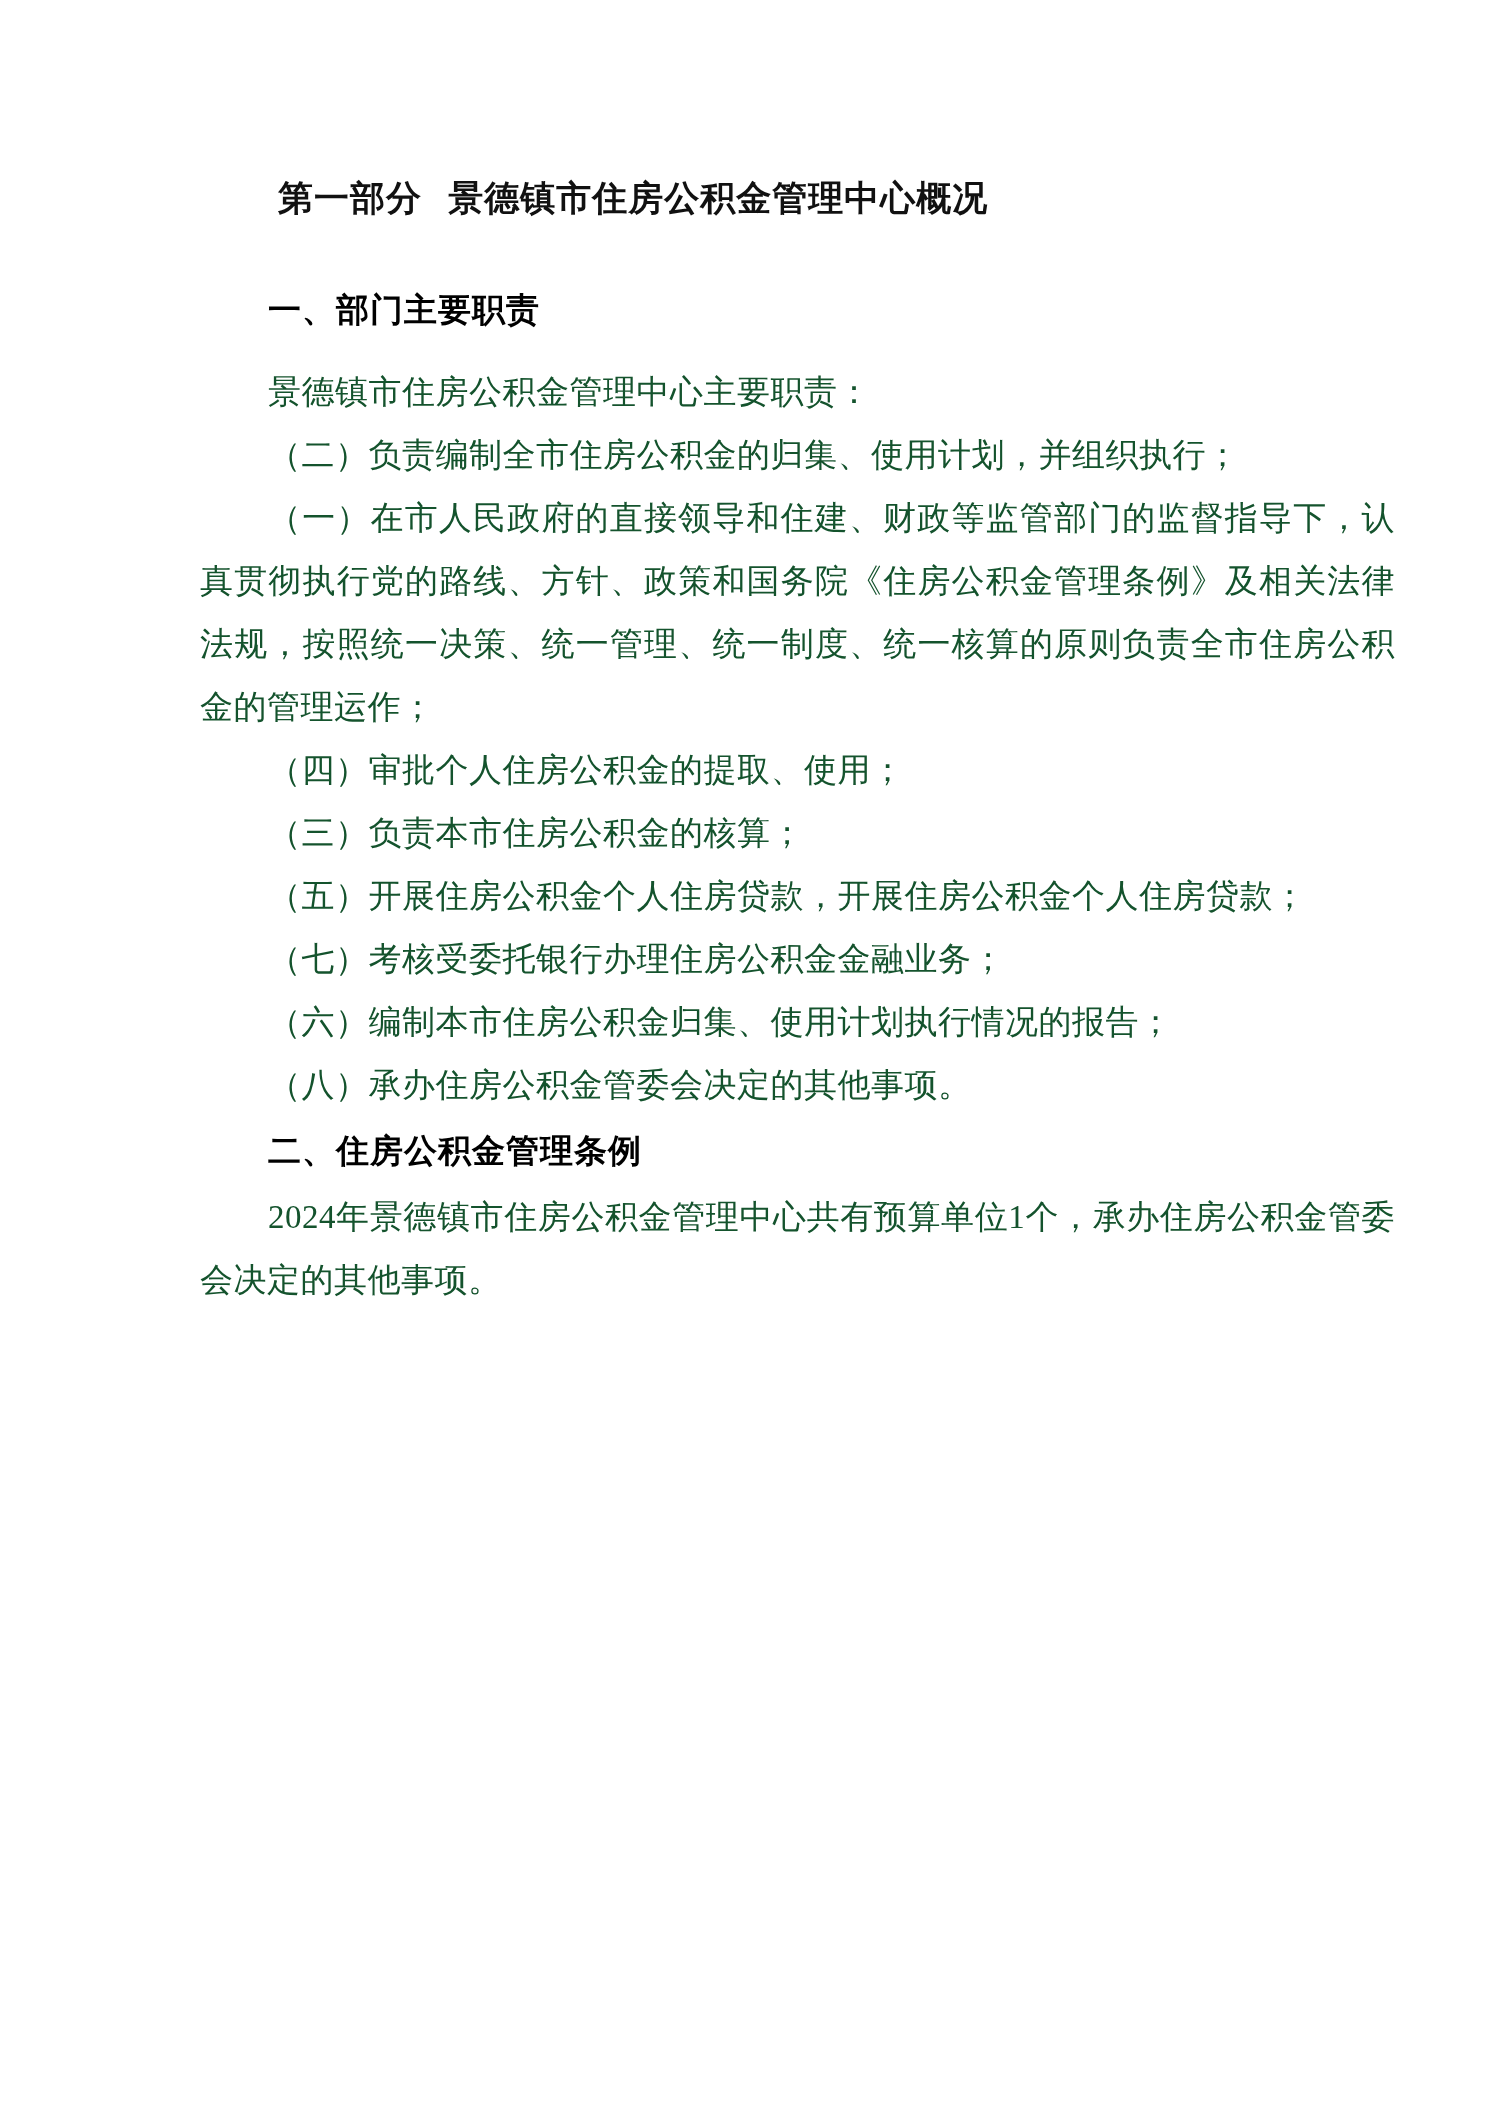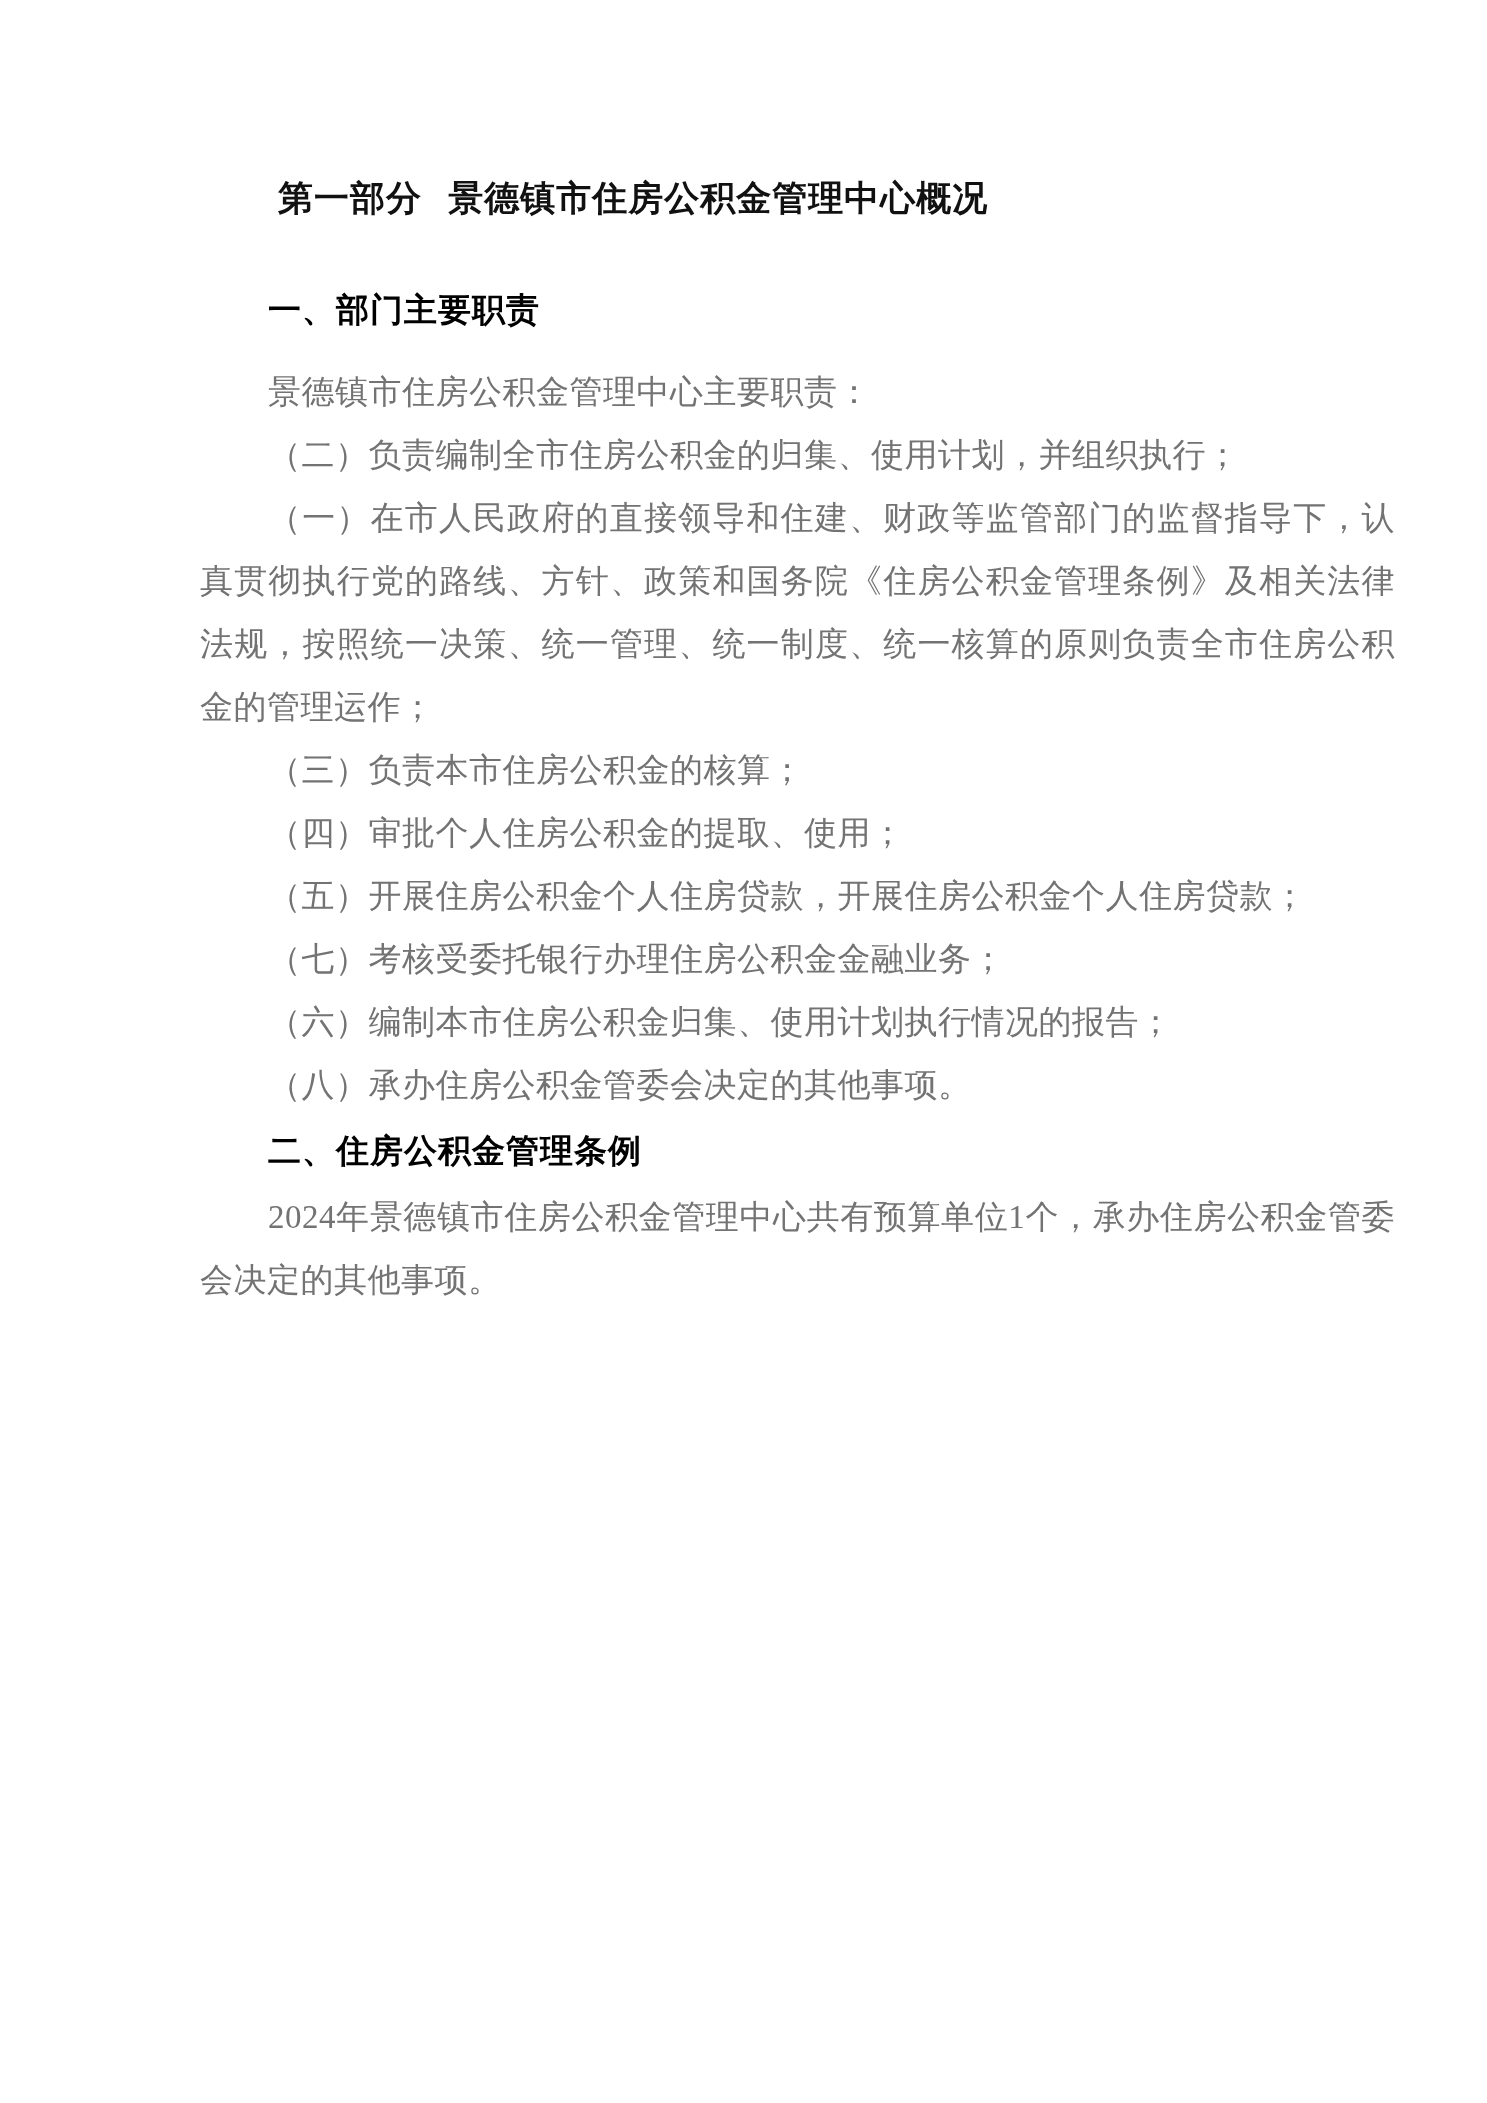--- a/index.html
+++ b/index.html
@@ -43,43 +43,43 @@
   }
   .para {
     font-family: "Liberation Serif", "DejaVu Serif", serif;
     font-size: 33px;
     line-height: 63px;
     text-align: justify;
     text-justify: inter-ideograph;
     margin: 0;
     text-indent: 68px;
     letter-spacing: 0.5px;
-    color: #737373;
+    color: #14532d;
   }
   .gap-title { height: 66px; }
   .gap-h1 { height: 28px; }
   .gap-h2 { height: 12px; }
 </style>
 </head>
 <body>
 
 <div class="page">
 
   <div class="doc-title">第一部分  景德镇市住房公积金管理中心概况</div>
 
   <div class="gap-title"></div>
 
   <div class="section-heading">一、部门主要职责</div>
   <div class="gap-h1"></div>
 
   <p class="para">景德镇市住房公积金管理中心主要职责：</p>
   <p class="para">（二）负责编制全市住房公积金的归集、使用计划，并组织执行；</p>
   <p class="para">（一）在市人民政府的直接领导和住建、财政等监管部门的监督指导下，认真贯彻执行党的路线、方针、政策和国务院《住房公积金管理条例》及相关法律法规，按照统一决策、统一管理、统一制度、统一核算的原则负责全市住房公积金的管理运作；</p>
+  <p class="para">（四）审批个人住房公积金的提取、使用；</p>
   <p class="para">（三）负责本市住房公积金的核算；</p>
-  <p class="para">（四）审批个人住房公积金的提取、使用；</p>
   <p class="para">（五）开展住房公积金个人住房贷款，开展住房公积金个人住房贷款；</p>
   <p class="para">（七）考核受委托银行办理住房公积金金融业务；</p>
   <p class="para">（六）编制本市住房公积金归集、使用计划执行情况的报告；</p>
   <p class="para">（八）承办住房公积金管委会决定的其他事项。</p>
 
   <div class="gap-h2"></div>
   <div class="section-heading">二、住房公积金管理条例</div>
   <div class="gap-h2"></div>
 
   <p class="para">2024年景德镇市住房公积金管理中心共有预算单位1个，承办住房公积金管委会决定的其他事项。</p>

